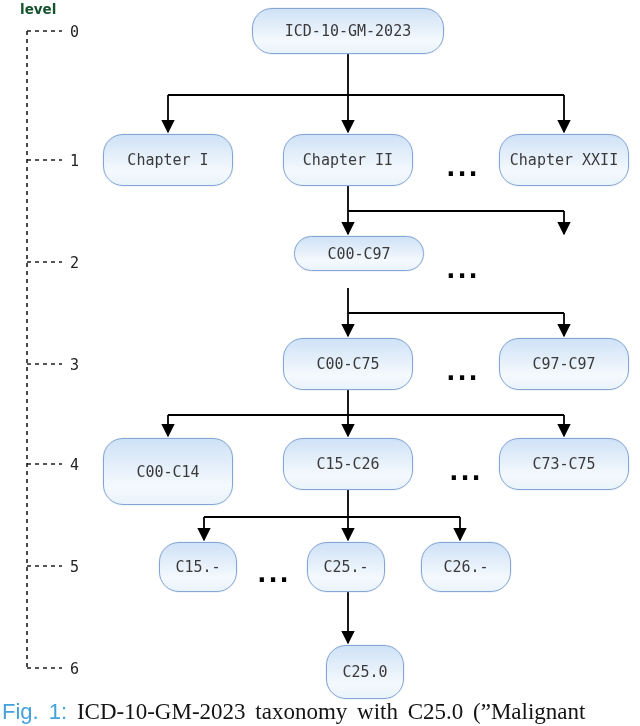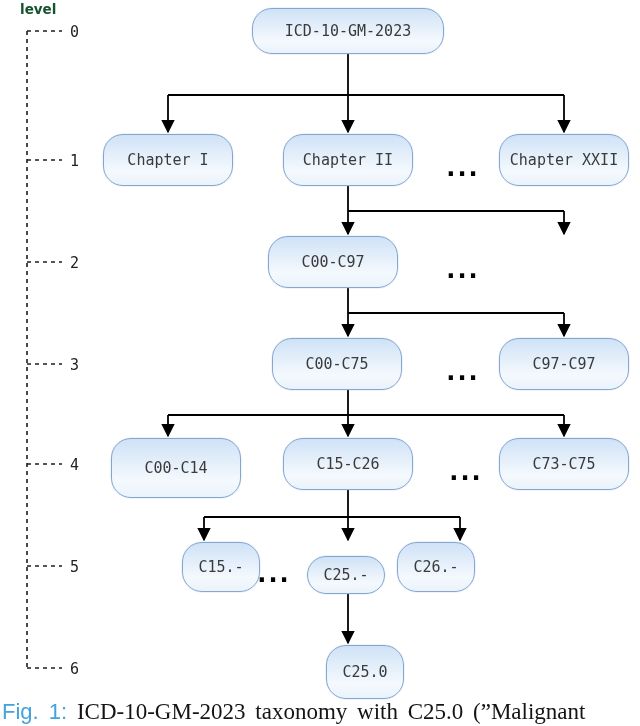--- a/index.html
+++ b/index.html
@@ -120,36 +120,36 @@
   <div class="lvl-num" style="top:558px">5</div>
   <div class="lvl-num" style="top:660px">6</div>
 
   <div class="node" style="left:252px; top:8px; width:192px; height:46px">ICD-10-GM-2023</div>
 
   <div class="node" style="left:283px; top:134px; width:130px; height:52px">Chapter II</div>
   <div class="node" style="left:103px; top:134px; width:130px; height:52px">Chapter I</div>
   <div class="ellipsis" style="left:463px; top:170px">...</div>
   <div class="node" style="left:499px; top:134px; width:130px; height:52px">Chapter XXII</div>
 
-  <div class="node" style="left:268px; top:236px; width:130px; height:52px">C00-C97</div>
+  <div class="node" style="left:294px; top:236px; width:130px; height:35px">C00-C97</div>
   <div class="ellipsis" style="left:463px; top:272px">...</div>
 
-  <div class="node" style="left:272px; top:338px; width:130px; height:52px">C00-C75</div>
+  <div class="node" style="left:283px; top:338px; width:130px; height:52px">C00-C75</div>
   <div class="ellipsis" style="left:463px; top:374px">...</div>
   <div class="node" style="left:499px; top:338px; width:130px; height:52px">C97-C97</div>
 
-  <div class="node" style="left:111px; top:438px; width:130px; height:60px">C00-C14</div>
+  <div class="node" style="left:103px; top:438px; width:130px; height:67px">C00-C14</div>
   <div class="node" style="left:283px; top:438px; width:130px; height:52px">C15-C26</div>
   <div class="ellipsis" style="left:466px; top:474px">...</div>
   <div class="node" style="left:499px; top:438px; width:130px; height:52px">C73-C75</div>
 
-  <div class="node" style="left:182px; top:542px; width:78px; height:50px">C15.-</div>
+  <div class="node" style="left:159px; top:542px; width:78px; height:50px">C15.-</div>
   <div class="ellipsis" style="left:274px; top:576px">...</div>
-  <div class="node" style="left:307px; top:556px; width:78px; height:38px">C25.-</div>
-  <div class="node" style="left:397px; top:542px; width:78px; height:50px">C26.-</div>
+  <div class="node" style="left:307px; top:542px; width:78px; height:50px">C25.-</div>
+  <div class="node" style="left:421px; top:542px; width:90px; height:50px">C26.-</div>
 
   <div class="node" style="left:326px; top:645px; width:78px; height:54px">C25.0</div>
 
   <div class="caption">
     <span class="fig-label">Fig. 1:</span><span> ICD-10-GM-2023 taxonomy with C25.0 (”Malignant</span>
   </div>
 
 </div>
 
 </body></html>

